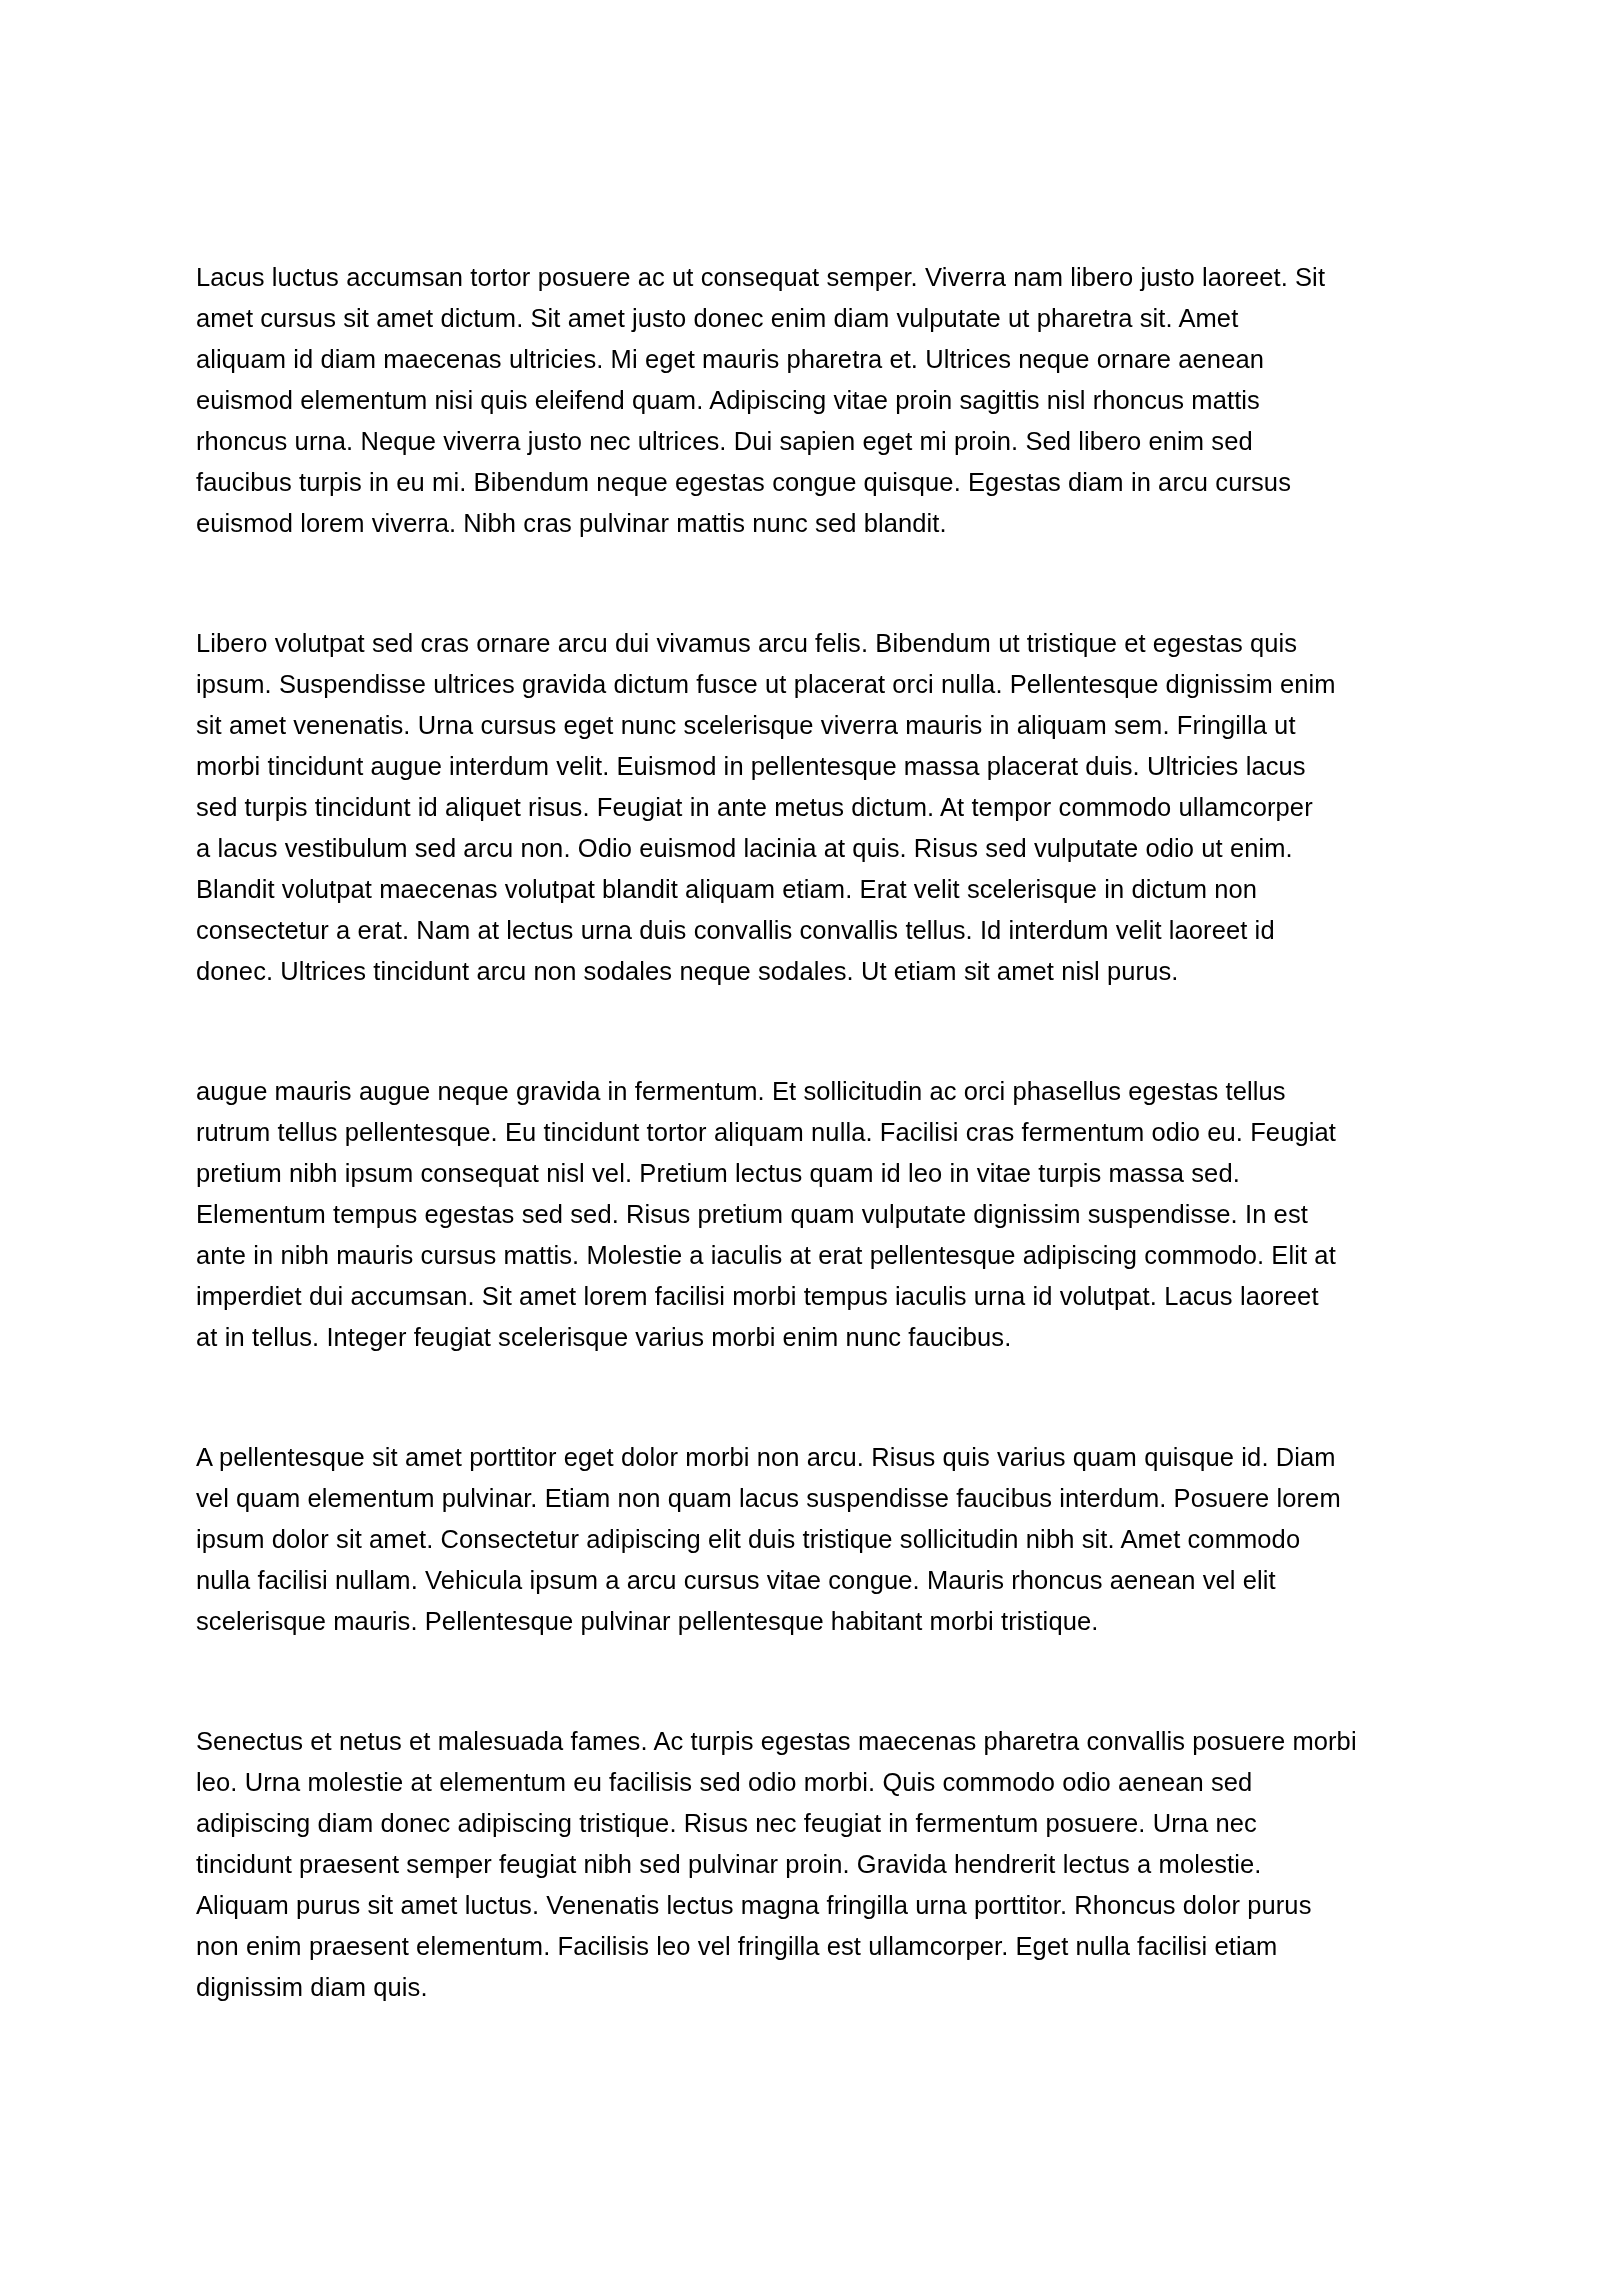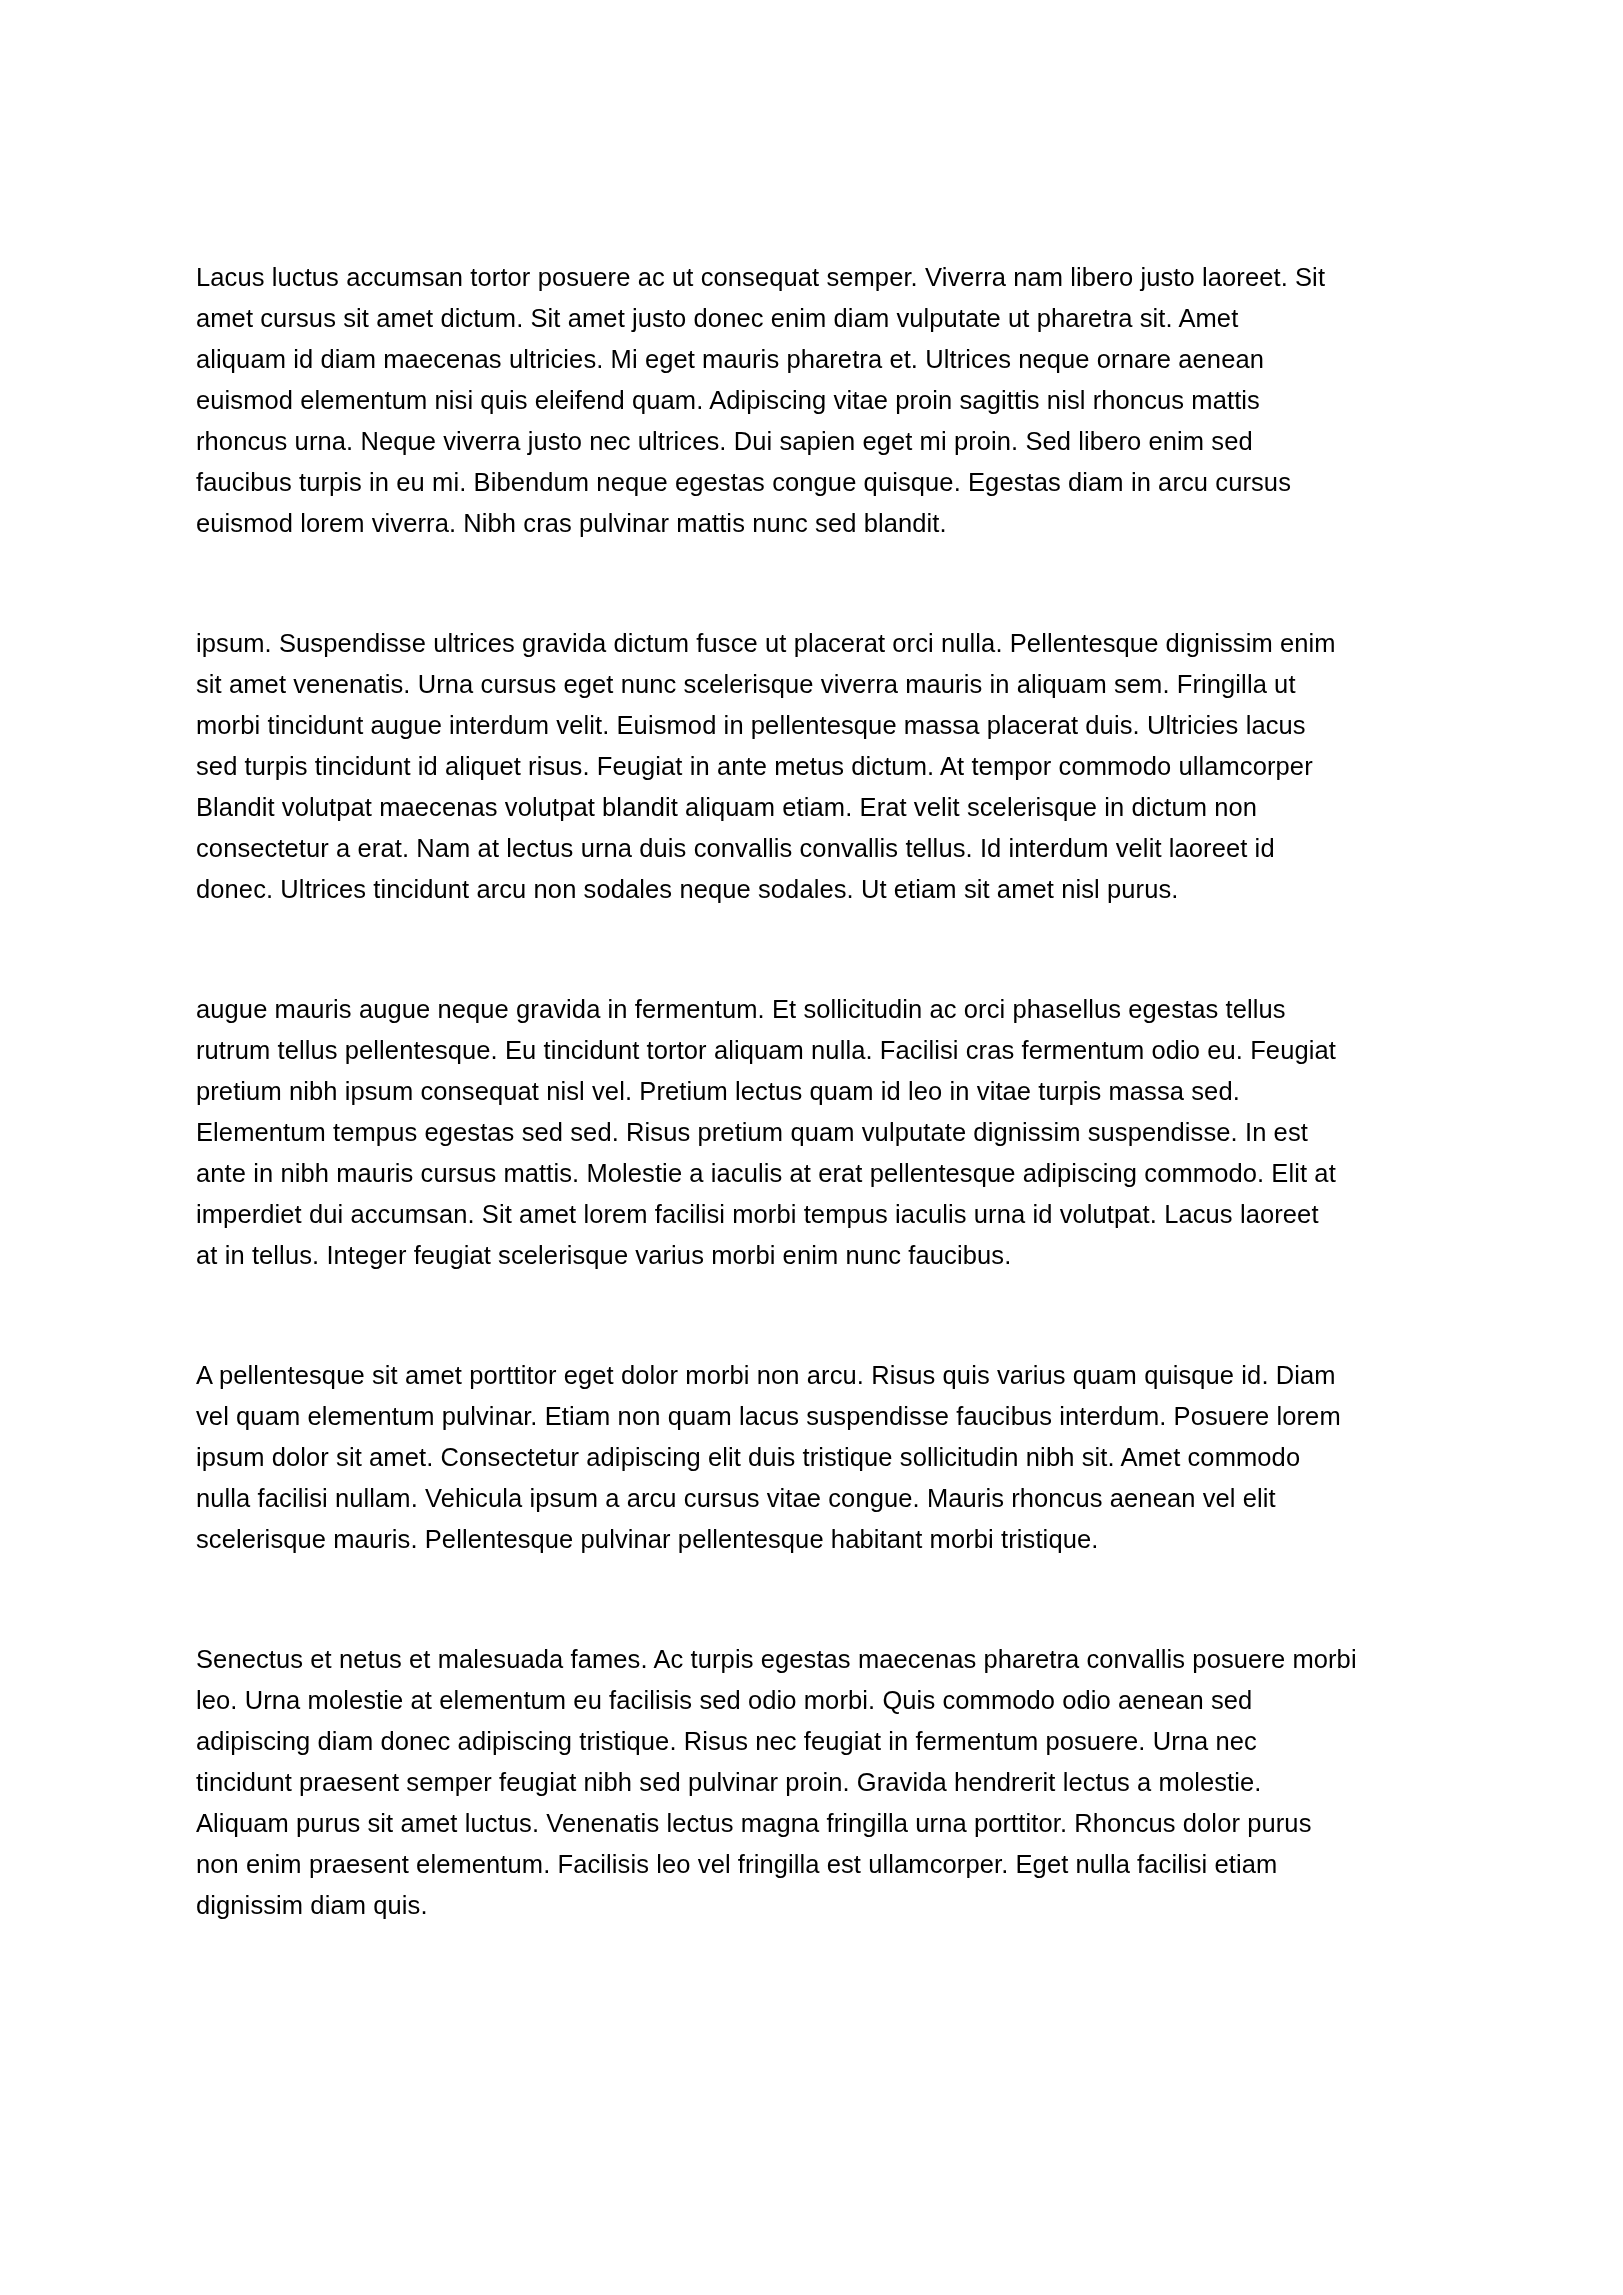--- a/index.html
+++ b/index.html
@@ -45,24 +45,26 @@
     <div class="para">
       <div class="line">Lacus luctus accumsan tortor posuere ac ut consequat semper. Viverra nam libero justo laoreet. Sit</div>
       <div class="line">amet cursus sit amet dictum. Sit amet justo donec enim diam vulputate ut pharetra sit. Amet</div>
       <div class="line">aliquam id diam maecenas ultricies. Mi eget mauris pharetra et. Ultrices neque ornare aenean</div>
       <div class="line">euismod elementum nisi quis eleifend quam. Adipiscing vitae proin sagittis nisl rhoncus mattis</div>
       <div class="line">rhoncus urna. Neque viverra justo nec ultrices. Dui sapien eget mi proin. Sed libero enim sed</div>
       <div class="line">faucibus turpis in eu mi. Bibendum neque egestas congue quisque. Egestas diam in arcu cursus</div>
       <div class="line">euismod lorem viverra. Nibh cras pulvinar mattis nunc sed blandit.</div>
     </div>
     <div class="para">
+      <div class="line">Libero volutpat sed cras ornare arcu dui vivamus arcu felis. Bibendum ut tristique et egestas quis</div>
       <div class="line">ipsum. Suspendisse ultrices gravida dictum fusce ut placerat orci nulla. Pellentesque dignissim enim</div>
       <div class="line">sit amet venenatis. Urna cursus eget nunc scelerisque viverra mauris in aliquam sem. Fringilla ut</div>
       <div class="line">morbi tincidunt augue interdum velit. Euismod in pellentesque massa placerat duis. Ultricies lacus</div>
       <div class="line">sed turpis tincidunt id aliquet risus. Feugiat in ante metus dictum. At tempor commodo ullamcorper</div>
+      <div class="line">a lacus vestibulum sed arcu non. Odio euismod lacinia at quis. Risus sed vulputate odio ut enim.</div>
       <div class="line">Blandit volutpat maecenas volutpat blandit aliquam etiam. Erat velit scelerisque in dictum non</div>
       <div class="line">consectetur a erat. Nam at lectus urna duis convallis convallis tellus. Id interdum velit laoreet id</div>
       <div class="line">donec. Ultrices tincidunt arcu non sodales neque sodales. Ut etiam sit amet nisl purus.</div>
     </div>
     <div class="para">
       <div class="line">augue mauris augue neque gravida in fermentum. Et sollicitudin ac orci phasellus egestas tellus</div>
       <div class="line">rutrum tellus pellentesque. Eu tincidunt tortor aliquam nulla. Facilisi cras fermentum odio eu. Feugiat</div>
       <div class="line">pretium nibh ipsum consequat nisl vel. Pretium lectus quam id leo in vitae turpis massa sed.</div>
       <div class="line">Elementum tempus egestas sed sed. Risus pretium quam vulputate dignissim suspendisse. In est</div>
       <div class="line">ante in nibh mauris cursus mattis. Molestie a iaculis at erat pellentesque adipiscing commodo. Elit at</div>

